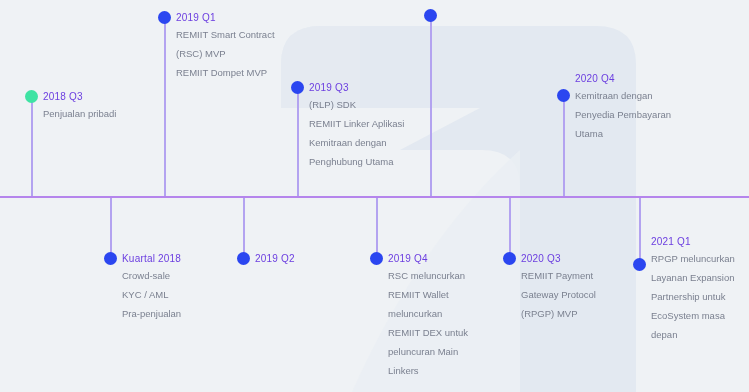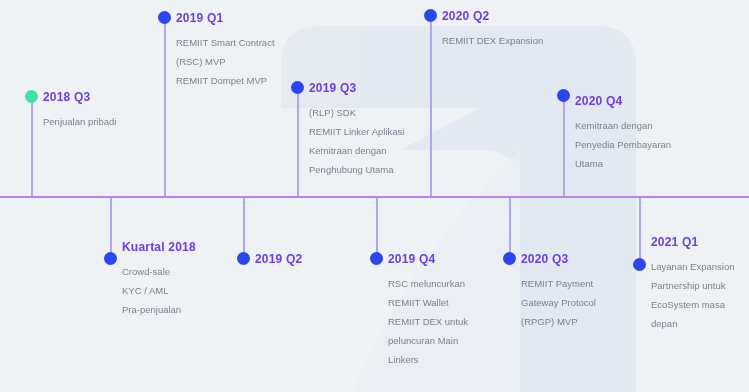--- a/index.html
+++ b/index.html
@@ -64,30 +64,30 @@
   }
   .dot.green { background: #3ee3a3; }
 
   
   .milestone {
     position: absolute;
     z-index: 5;
   }
 
   .ms-title {
-    font-size: 12px;
-    font-weight: bold;
+    font-size: 10px;
+    font-weight: normal;
     color: #6c3fe0;
     letter-spacing: 0.2px;
     white-space: nowrap;
     line-height: 14px;
   }
 
   .ms-items {
-    margin-top: 8px;
+    margin-top: 0;
   }
 
   .ms-item {
     font-size: 9.5px;
     color: #7b8190;
     line-height: 19px;
     white-space: nowrap;
   }
 </style>
 </head>
@@ -131,41 +131,35 @@
     <div class="ms-items">
       <div class="ms-item">(RLP) SDK</div>
       <div class="ms-item">REMIIT Linker Aplikasi</div>
       <div class="ms-item">Kemitraan dengan</div>
       <div class="ms-item">Penghubung Utama</div>
     </div>
   </div>
 
   <div class="stem" style="left:430px; top:15px; height:181px;"></div>
   <div class="dot" style="left:424px; top:9px;"></div>
-  <div class="milestone" style="left:442px; top:9px;">
-    <div class="ms-title">2020 Q2</div>
-    <div class="ms-items">
-      <div class="ms-item">REMIIT DEX Expansion</div>
-    </div>
-  </div>
 
   <div class="stem" style="left:563px; top:95px; height:101px;"></div>
   <div class="dot" style="left:557px; top:89px;"></div>
-  <div class="milestone" style="left:575px; top:94px;">
+  <div class="milestone" style="left:575px; top:72px;">
     <div class="ms-title">2020 Q4</div>
     <div class="ms-items">
       <div class="ms-item">Kemitraan dengan</div>
       <div class="ms-item">Penyedia Pembayaran</div>
       <div class="ms-item">Utama</div>
     </div>
   </div>
 
   <div class="stem" style="left:110px; top:196px; height:62px;"></div>
   <div class="dot" style="left:104px; top:252px;"></div>
-  <div class="milestone" style="left:122px; top:240px;">
+  <div class="milestone" style="left:122px; top:252px;">
     <div class="ms-title">Kuartal 2018</div>
     <div class="ms-items">
       <div class="ms-item">Crowd-sale</div>
       <div class="ms-item">KYC / AML</div>
       <div class="ms-item">Pra-penjualan</div>
     </div>
   </div>
 
   <div class="stem" style="left:243px; top:196px; height:62px;"></div>
   <div class="dot" style="left:237px; top:252px;"></div>
@@ -173,20 +167,21 @@
     <div class="ms-title">2019 Q2</div>
   </div>
 
   <div class="stem" style="left:376px; top:196px; height:62px;"></div>
   <div class="dot" style="left:370px; top:252px;"></div>
   <div class="milestone" style="left:388px; top:252px;">
     <div class="ms-title">2019 Q4</div>
     <div class="ms-items">
       <div class="ms-item">RSC meluncurkan</div>
       <div class="ms-item">REMIIT Wallet</div>
+      <div class="ms-item">meluncurkan</div>
       <div class="ms-item">REMIIT DEX untuk</div>
       <div class="ms-item">peluncuran Main</div>
       <div class="ms-item">Linkers</div>
     </div>
   </div>
 
   <div class="stem" style="left:509px; top:196px; height:62px;"></div>
   <div class="dot" style="left:503px; top:252px;"></div>
   <div class="milestone" style="left:521px; top:252px;">
     <div class="ms-title">2020 Q3</div>
@@ -195,20 +190,21 @@
       <div class="ms-item">Gateway Protocol</div>
       <div class="ms-item">(RPGP) MVP</div>
     </div>
   </div>
 
   <div class="stem" style="left:639px; top:196px; height:68px;"></div>
   <div class="dot" style="left:633px; top:258px;"></div>
   <div class="milestone" style="left:651px; top:235px;">
     <div class="ms-title">2021 Q1</div>
     <div class="ms-items">
+      <div class="ms-item">RPGP meluncurkan</div>
       <div class="ms-item">Layanan Expansion</div>
       <div class="ms-item">Partnership untuk</div>
       <div class="ms-item">EcoSystem masa</div>
       <div class="ms-item">depan</div>
     </div>
   </div>
 
 </div>
 
 </body></html>

